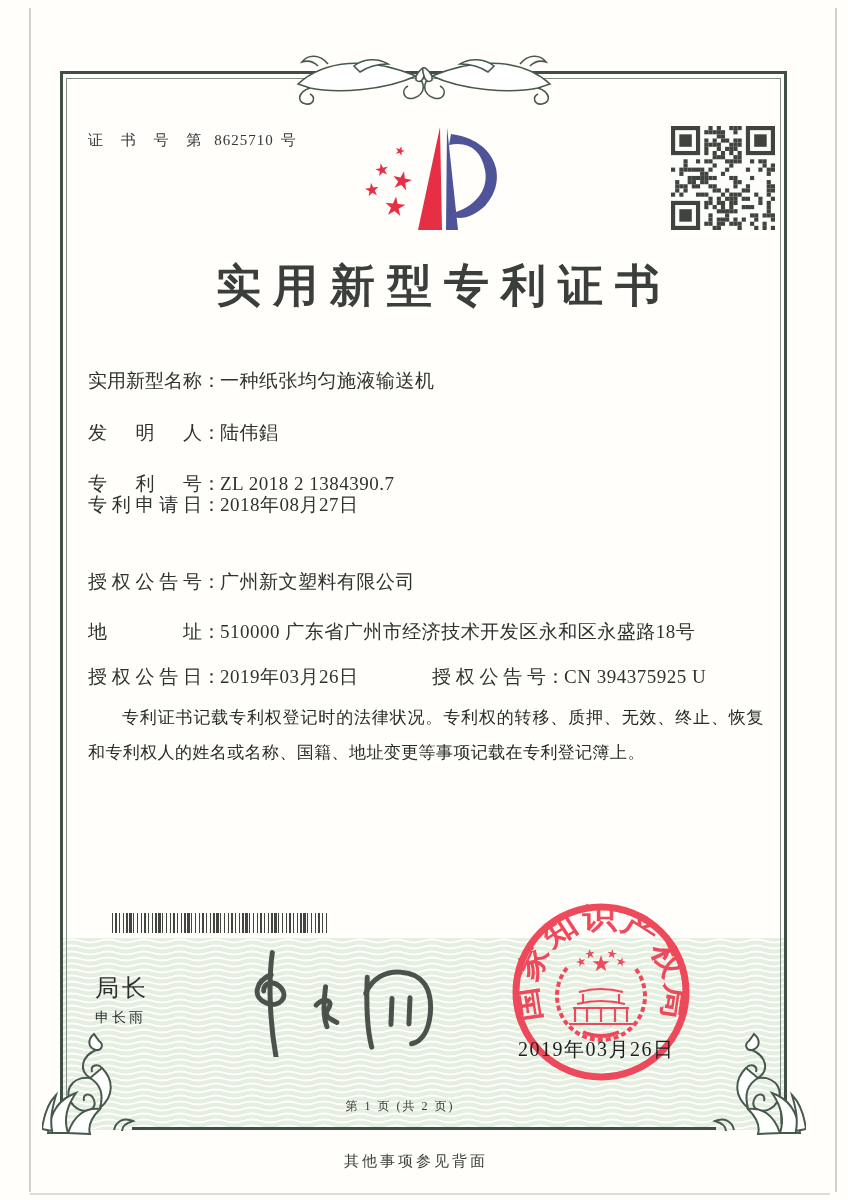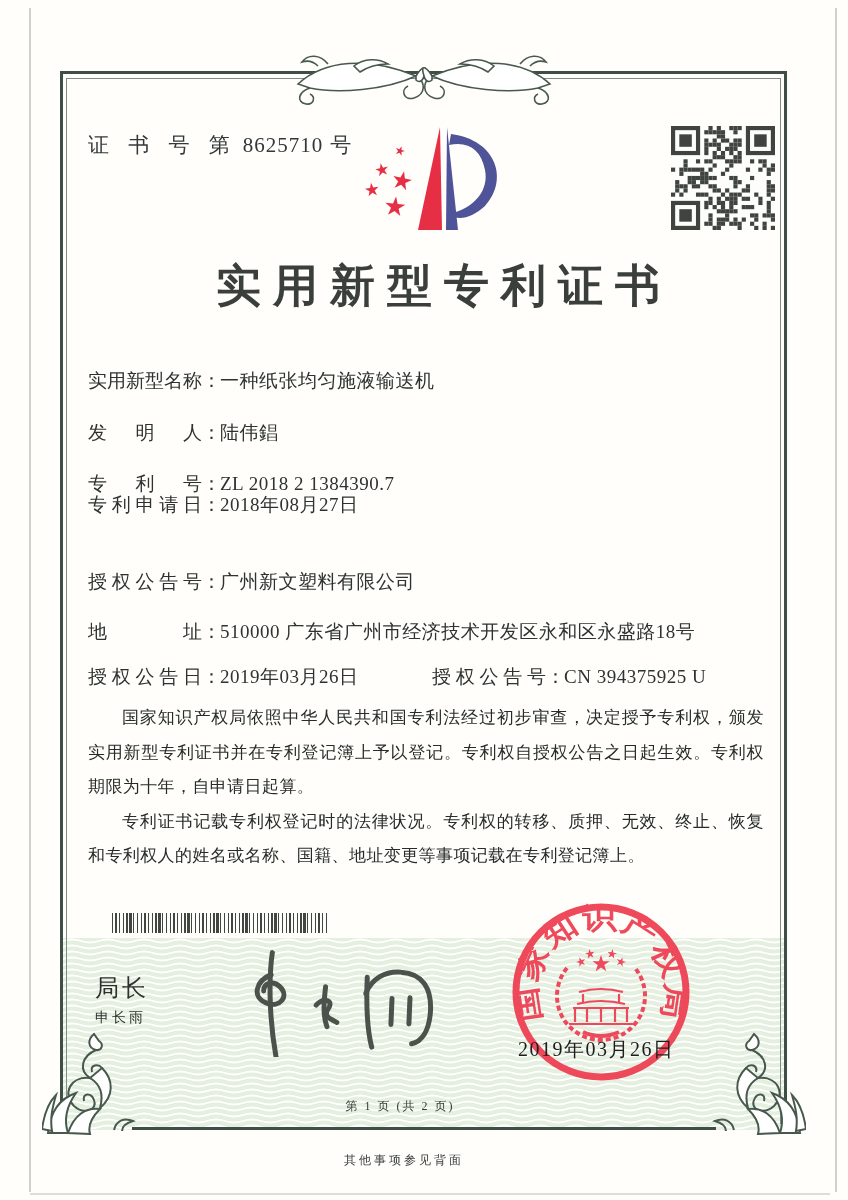--- a/index.html
+++ b/index.html
@@ -5,21 +5,21 @@
   html,body{margin:0;padding:0;background:#ffffff;}
   .page{position:relative;width:848px;height:1200px;background:#fffefa;overflow:hidden;
         font-family:"Liberation Serif","DejaVu Serif",serif;color:#2b302c;}
   .abs{position:absolute;}
   
   .scan-edge{position:absolute;background:#a8aca6;opacity:.55;}
   
   .fl{position:absolute;background:#3f4f47;}
   .fl.thin{background:#7c8d83;}
   
-  .cert-no{position:absolute;left:88px;top:131px;font-size:21px;color:#32373a;text-align:right;}
+  .cert-no{position:absolute;left:88px;top:131px;font-size:15px;color:#32373a;text-align:right;}
   .cert-no .sp{letter-spacing:7px;}
   .cert-no .num{margin-left:6px;letter-spacing:1px;}
   .cert-no .suf{margin-left:7px;}
   
   .title{position:absolute;left:0;top:256px;width:848px;text-align:center;
          font-size:45px;font-weight:600;letter-spacing:12px;color:#3a3f3c;padding-left:20px;}
   
   .fields{position:absolute;left:88px;top:0;width:700px;font-size:19px;color:#2e332f;}
   .field-row{position:absolute;left:0;white-space:nowrap;}
   .f-label{display:inline-block;width:114px;text-align:justify;text-align-last:justify;vertical-align:bottom;}
@@ -36,21 +36,21 @@
       #41463f 3px 5.5px,#fdfdfb 5.5px 7px,#41463f 7px 8px,#fdfdfb 8px 11px,
       #41463f 11px 12px,#fdfdfb 12px 14.5px);}
   
   .signer-title{position:absolute;left:95px;top:972px;font-size:24px;letter-spacing:3px;color:#2c312d;}
   .signer-name{position:absolute;left:95px;top:1009px;font-size:14px;letter-spacing:3px;color:#2c312d;}
   
   .seal-date{position:absolute;left:518px;top:1036px;font-size:20px;letter-spacing:1.5px;color:#1d1d1d;z-index:6;}
   
   .page-indicator{position:absolute;left:0;top:1098px;width:800px;text-align:center;
                   font-size:12px;color:#333834;letter-spacing:2px;z-index:3;}
-  .back-note{position:absolute;left:344px;top:1152px;font-size:12px;letter-spacing:3px;color:#3a3f3c;}
+  .back-note{position:absolute;left:344px;top:1152px;font-size:15px;letter-spacing:3px;color:#3a3f3c;}
   svg{display:block;}
   .z2{z-index:2;} .z4{z-index:4;} .z5{z-index:5;}
 </style>
 </head>
 <body>
 
 <div class="page">
 
   <svg width="0" height="0" style="position:absolute" aria-hidden="true">
     <defs>
@@ -356,21 +356,20 @@
     </div>
     <div class="field-row" style="top:664px">
       <span class="f-label">授权公告日</span><span class="f-colon">：</span><span class="f-value">2019年03月26日</span>
       <span class="grant-right">
         <span class="f-label">授权公告号</span><span class="f-colon">：</span><span class="f-value">CN 394375925 U</span>
       </span>
     </div>
   </div>
 
   <div class="body-text">
-    <p>国家知识产权局依照中华人民共和国专利法经过初步审查，决定授予专利权，颁发实用新型专利证书并在专利登记簿上予以登记。专利权自授权公告之日起生效。专利权期限为十年，自申请日起算。</p>
     <p>专利证书记载专利权登记时的法律状况。专利权的转移、质押、无效、终止、恢复和专利权人的姓名或名称、国籍、地址变更等事项记载在专利登记簿上。</p>
   </div>
 
   <div class="barcode"></div>
 
   <div class="signer-title z2">局长</div>
   <div class="signer-name z2">申长雨</div>
 
   <svg class="abs z4" style="left:228px;top:942px;" width="240" height="115" viewBox="0 0 240 115">
     <g fill="none" stroke="#3d453f" stroke-width="5" stroke-linecap="round" opacity=".92" transform="rotate(-2 120 57)">

